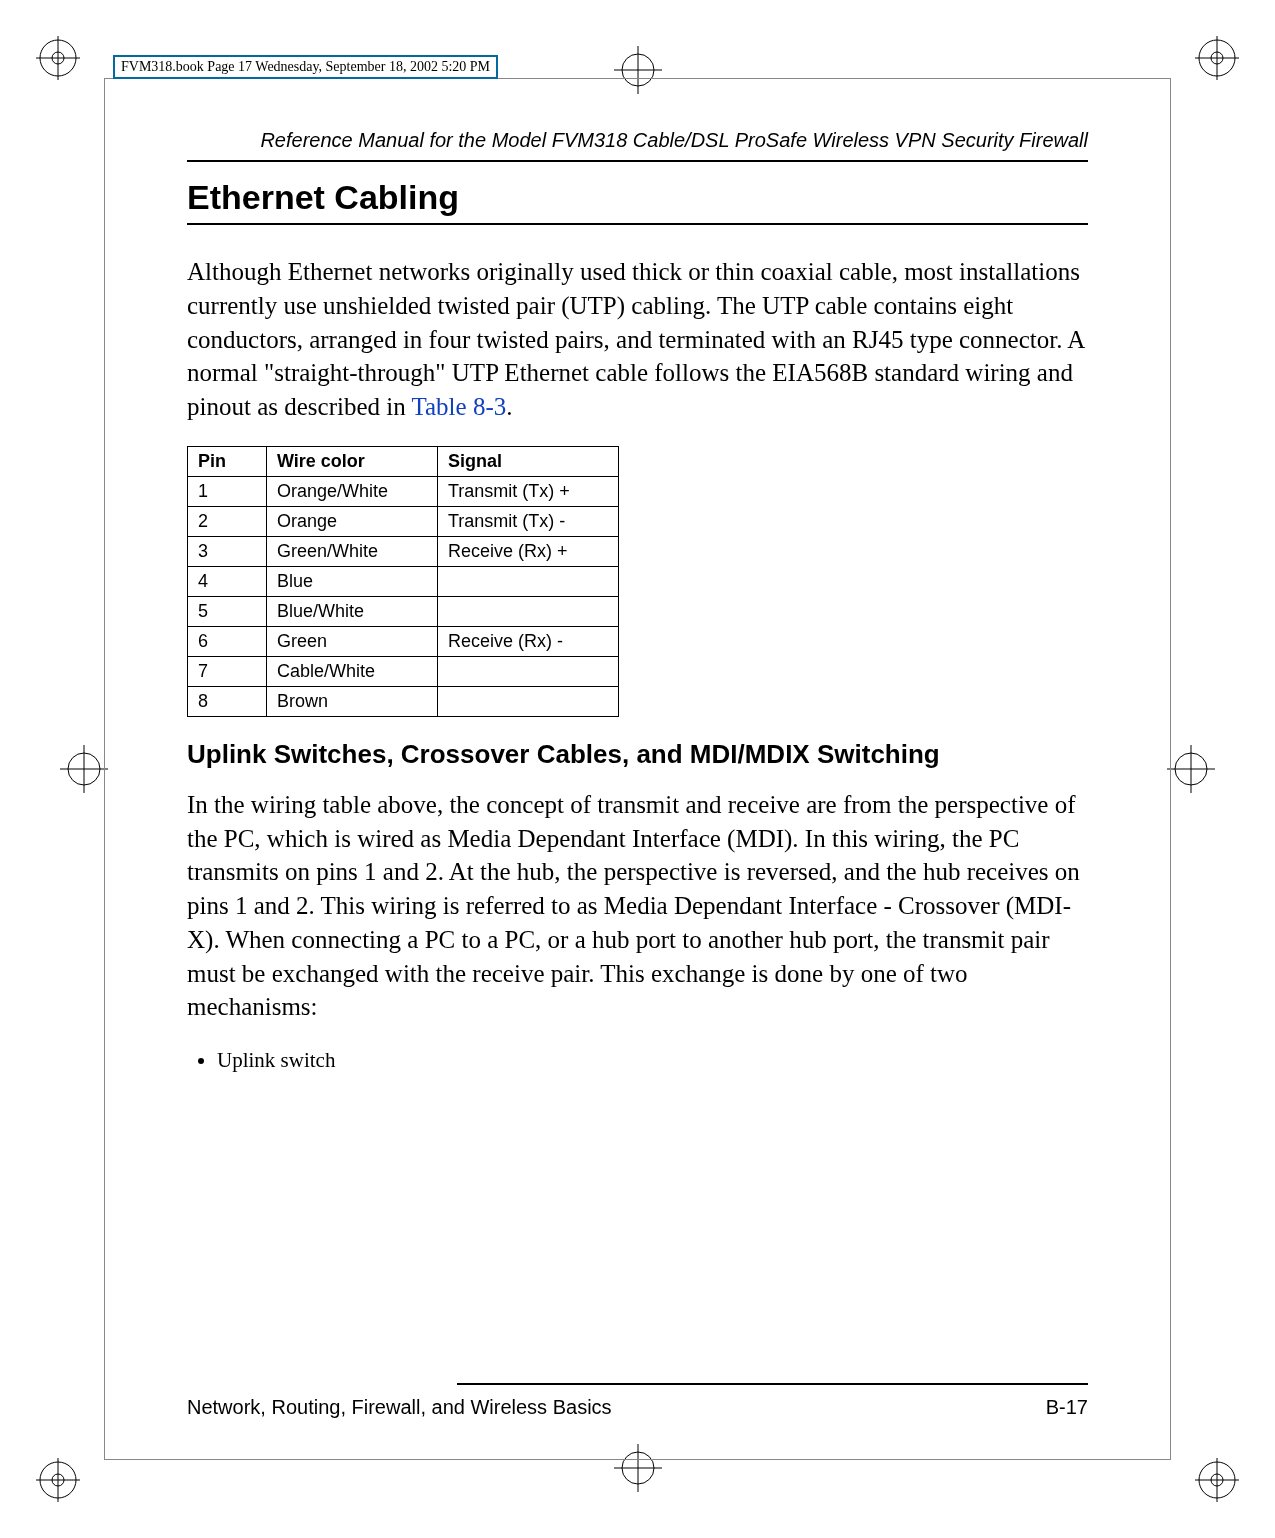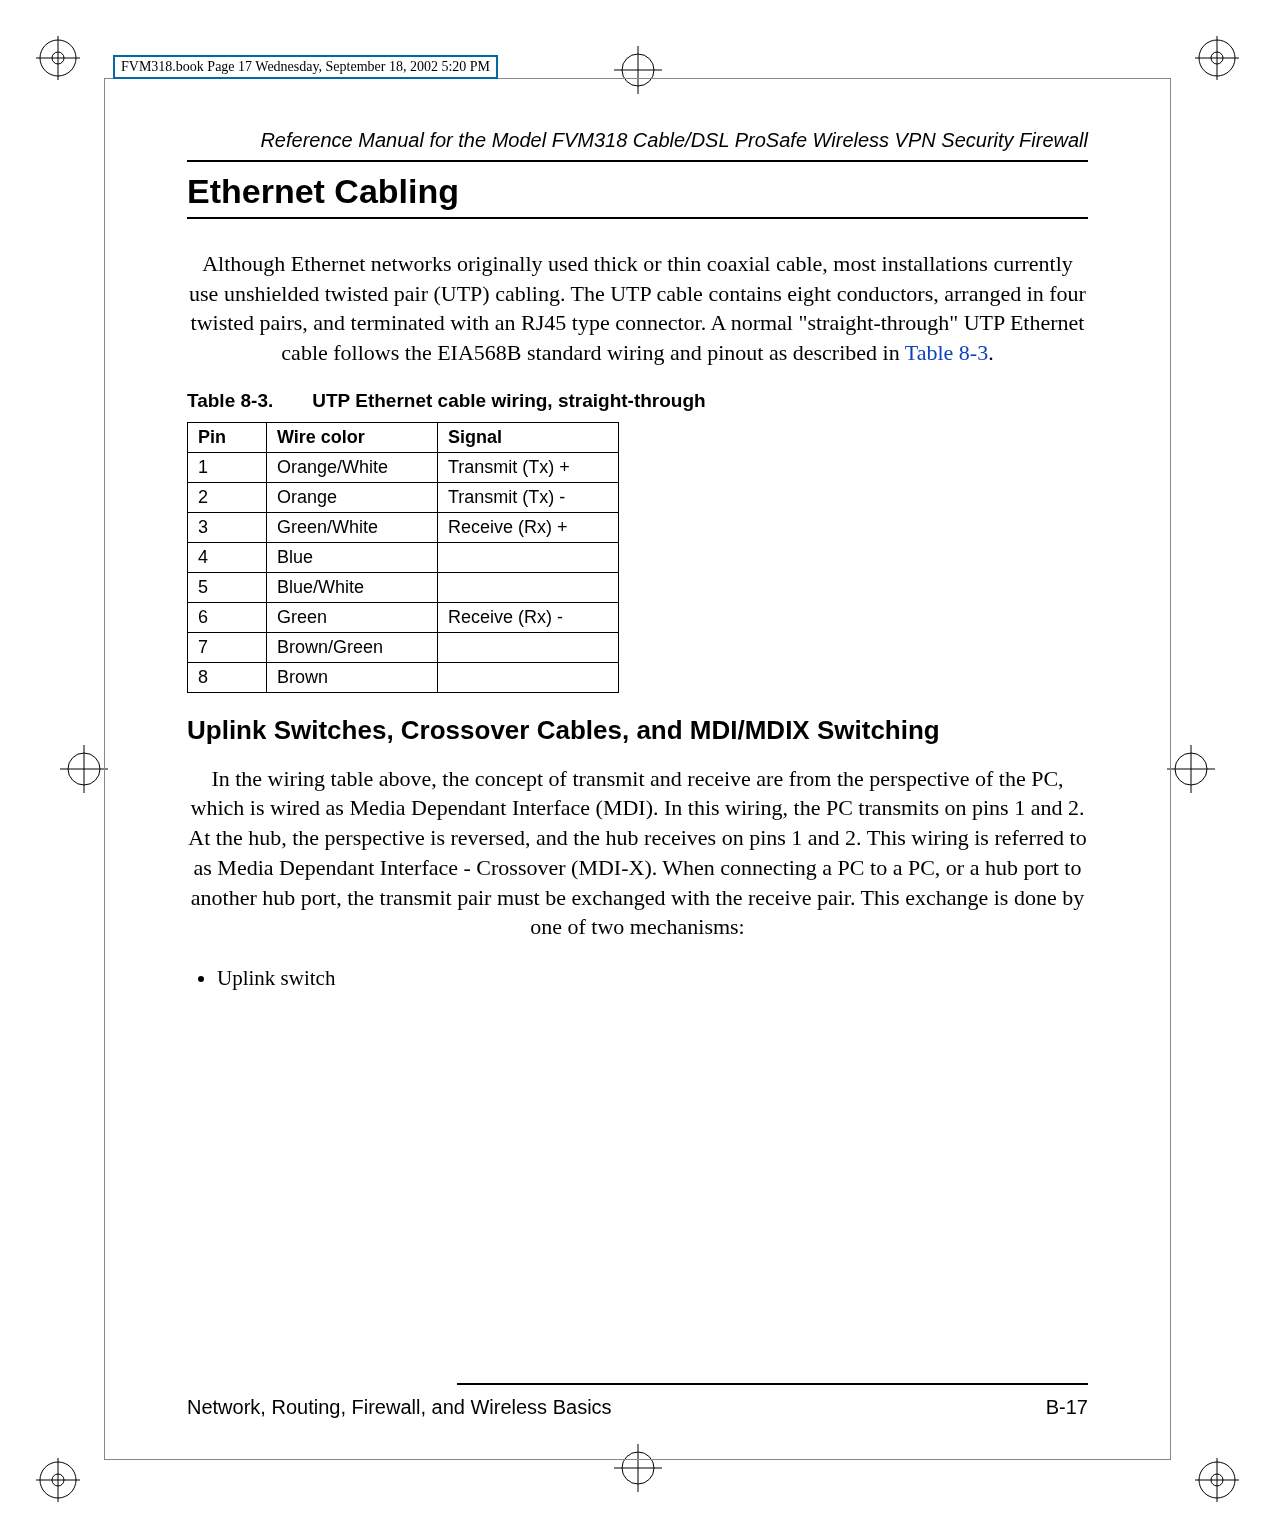--- a/index.html
+++ b/index.html
@@ -52,37 +52,36 @@
     right: 82px;
     bottom: 40px;
   }
   .doc-title-row {
     text-align: right;
     font-style: italic;
     font-family: Arial, Helvetica, sans-serif;
     font-size: 20px;
     padding-bottom: 8px;
     border-bottom: 2px solid #000;
-    margin-bottom: 10px;
+    margin-bottom: 16px;
   }
   h1.section {
     font-family: Arial, Helvetica, sans-serif;
     font-weight: bold;
     font-size: 34px;
     margin: 0 0 6px 0;
   }
   .rule-under-h1 {
     border-bottom: 2px solid #000;
     margin-bottom: 30px;
   }
   p.body {
-    font-size: 22px;
+    font-size: 25px;
     line-height: 1.35;
     margin: 0 0 22px 0;
-    text-align: center;
   }
   .link { color: #1040c0; }
   .table-caption {
     font-family: Arial, Helvetica, sans-serif;
     font-weight: bold;
     font-size: 19px;
     margin: 6px 0 10px 0;
   }
   .tbl-caption-num { display: inline-block; min-width: 120px; }
   table.wiring {
@@ -222,24 +221,20 @@
 
     <h1 class="section">
       <span>Ethernet Cabling</span>
     </h1>
     <div class="rule-under-h1"></div>
 
     <p class="body">
       <span>Although Ethernet networks originally used thick or thin coaxial cable, most installations currently use unshielded twisted pair (UTP) cabling. The UTP cable contains eight conductors, arranged in four twisted pairs, and terminated with an RJ45 type connector. A normal "straight-through" UTP Ethernet cable follows the EIA568B standard wiring and pinout as described in </span><span class="link">Table 8-3</span><span>.</span>
     </p>
 
-    <div class="table-caption">
-      <span class="tbl-caption-num">Table 8-3.</span>
-      <span>UTP Ethernet cable wiring, straight-through</span>
-    </div>
 
     <table class="wiring">
       <thead>
         <tr>
           <th class="col-pin">Pin</th>
           <th class="col-color">Wire color</th>
           <th class="col-signal">Signal</th>
         </tr>
       </thead>
       <tbody>
@@ -268,21 +263,21 @@
             <td>Blue/White</td>
             <td></td>
           </tr>
         <tr>
             <td>6</td>
             <td>Green</td>
             <td>Receive (Rx) -</td>
           </tr>
         <tr>
             <td>7</td>
-            <td>Brown/Green</td>
+            <td>Cable/White</td>
             <td></td>
           </tr>
         <tr>
             <td>8</td>
             <td>Brown</td>
             <td></td>
           </tr>
       </tbody>
     </table>
 

